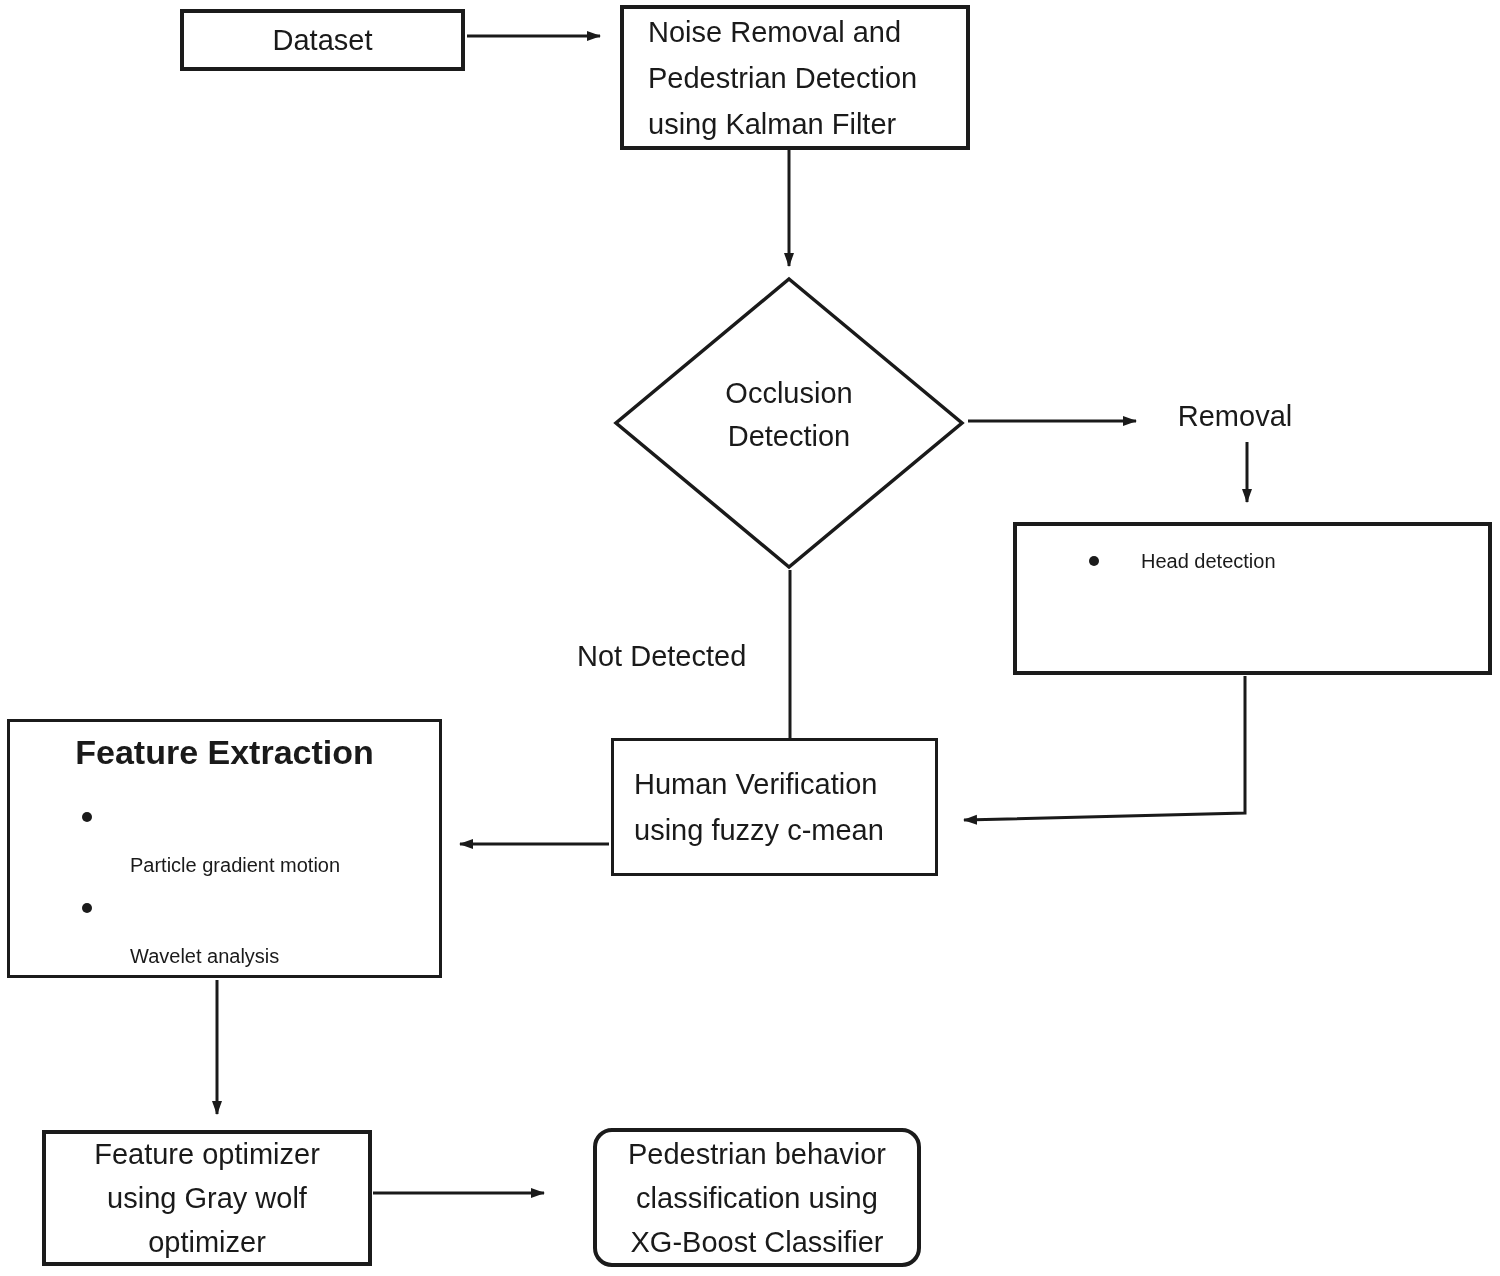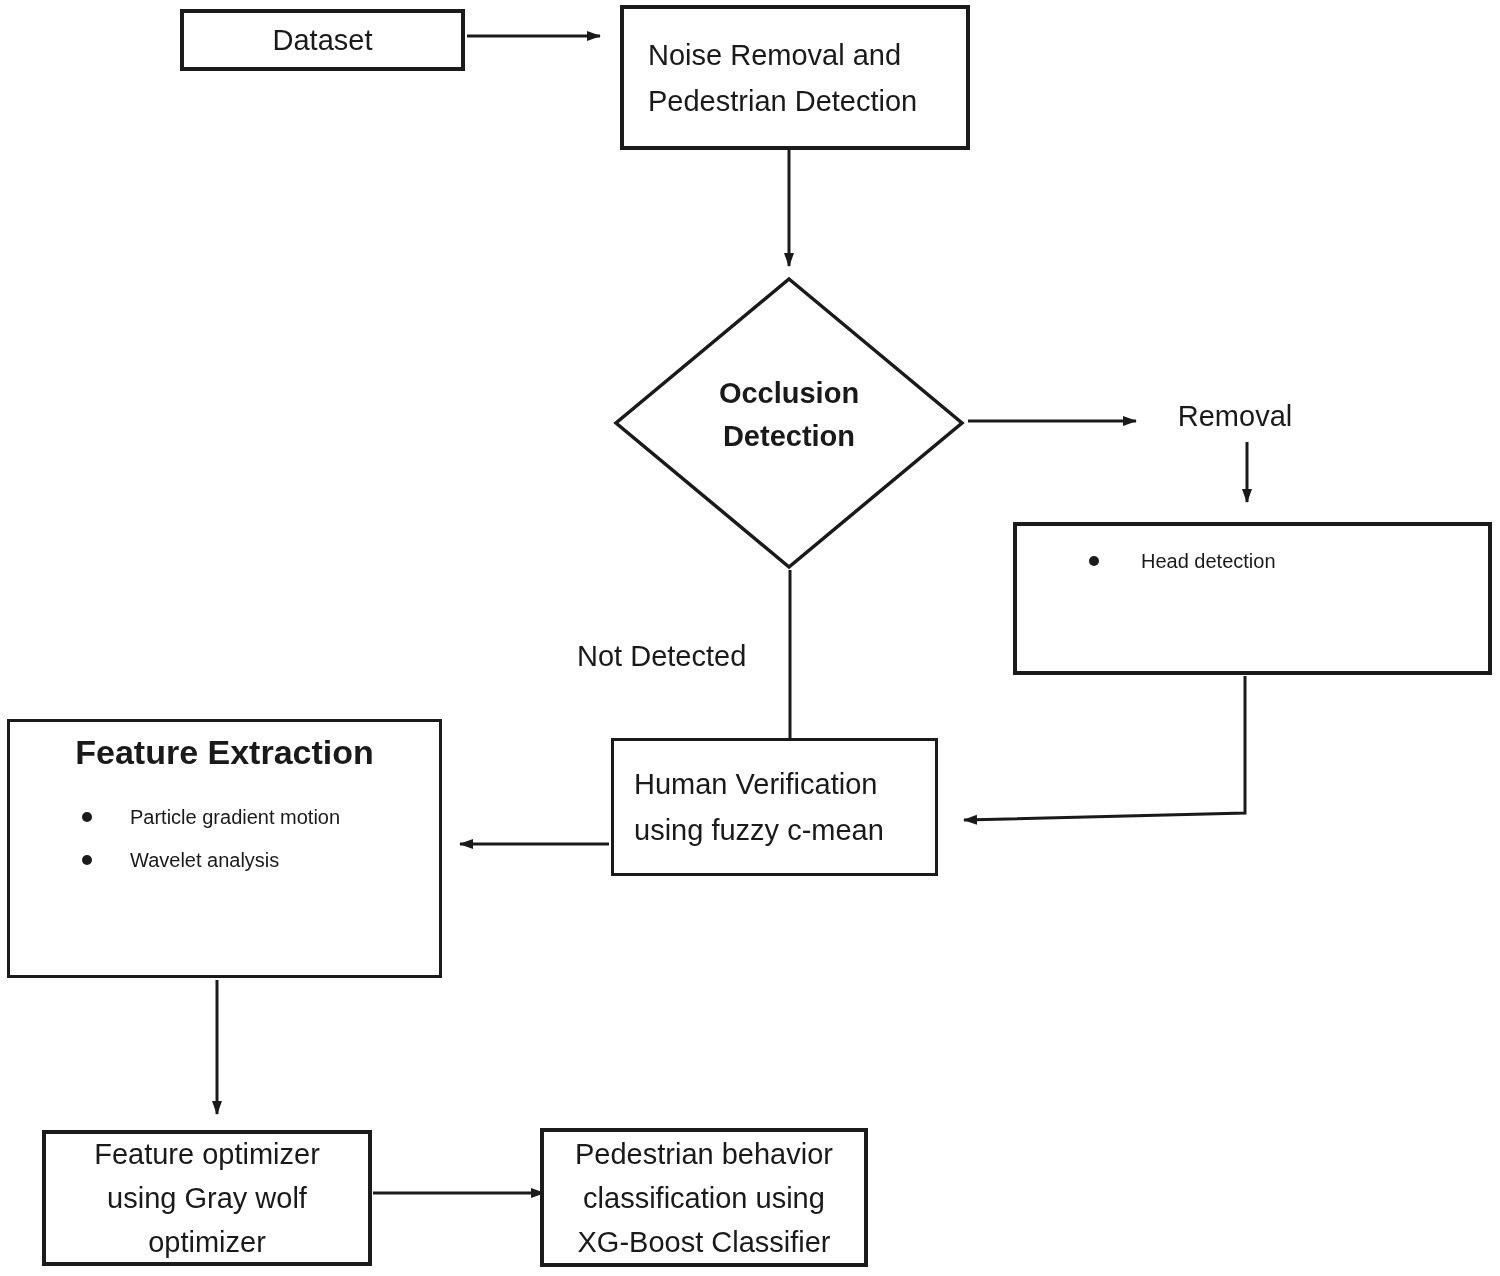--- a/index.html
+++ b/index.html
@@ -29,26 +29,26 @@
     line-height:46px;
   }
   .box.thin{border-width:3px;}
   .box.center{text-align:center;}
   #dataset-box{left:180px;top:9px;width:285px;height:62px;}
   #noise-box{left:620px;top:5px;width:350px;height:145px;padding-left:24px;}
   #steps-box{left:1013px;top:522px;width:479px;height:153px;justify-content:flex-start;padding-top:14px;}
   #human-box{left:611px;top:738px;width:327px;height:138px;padding-left:20px;}
   #feature-box{left:7px;top:719px;width:435px;height:259px;justify-content:flex-start;}
   #optimizer-box{left:42px;top:1130px;width:330px;height:136px;line-height:44px;}
-  #classifier-box{left:540px;top:1128px;width:328px;height:139px;line-height:44px;}
+  #classifier-box{left:593px;top:1128px;width:328px;height:139px;line-height:44px;border-radius:19px;}
   .diamond-label{
     position:absolute;
     left:689px;top:372px;width:200px;
     text-align:center;
-    font-size:29px;line-height:43px;font-weight:bold;
+    font-size:29px;line-height:43px;
   }
   .edge-label{
     position:absolute;
     font-size:29px;
     white-space:nowrap;
   }
   #detected-label{left:1160px;top:400px;width:150px;text-align:center;}
   #notdetected-label{left:577px;top:640px;}
   .feature-title{
     font-weight:bold;
@@ -70,21 +70,21 @@
   }
   .dot{
     flex:0 0 auto;
     width:10px;height:10px;
     border-radius:50%;
     background:#1b1b1b;
     margin-top:16px;
   }
   #steps-box .dot{margin-left:72px;margin-right:42px;}
   #feature-box .dot{margin-left:72px;margin-right:38px;}
-  #feature-box .li-text{max-width:240px;}
+  #feature-box .li-text{max-width:240px;margin-top:48px;}
 </style>
 </head>
 <body>
 
 <div class="stage">
 
   <svg class="connectors" viewBox="0 0 1500 1276" xmlns="http://www.w3.org/2000/svg">
     <defs>
       <marker id="ah" markerWidth="18" markerHeight="14" refX="13" refY="5" orient="auto" markerUnits="userSpaceOnUse">
         <path d="M0,0 L14,5 L0,10 Z" fill="#1a1a1a" stroke="none"></path>
@@ -104,20 +104,21 @@
     </g>
   </svg>
 
   <div class="box center" id="dataset-box">
     <div>Dataset</div>
   </div>
 
   <div class="box" id="noise-box">
     <div>Noise Removal and</div>
     <div>Pedestrian Detection</div>
+    <div>using Kalman Filter</div>
   </div>
 
   <div class="diamond-label">
     <div>Occlusion</div>
     <div>Detection</div>
   </div>
 
   <div class="edge-label" id="detected-label">Removal</div>
 
   <div class="edge-label" id="notdetected-label">Not Detected</div>

